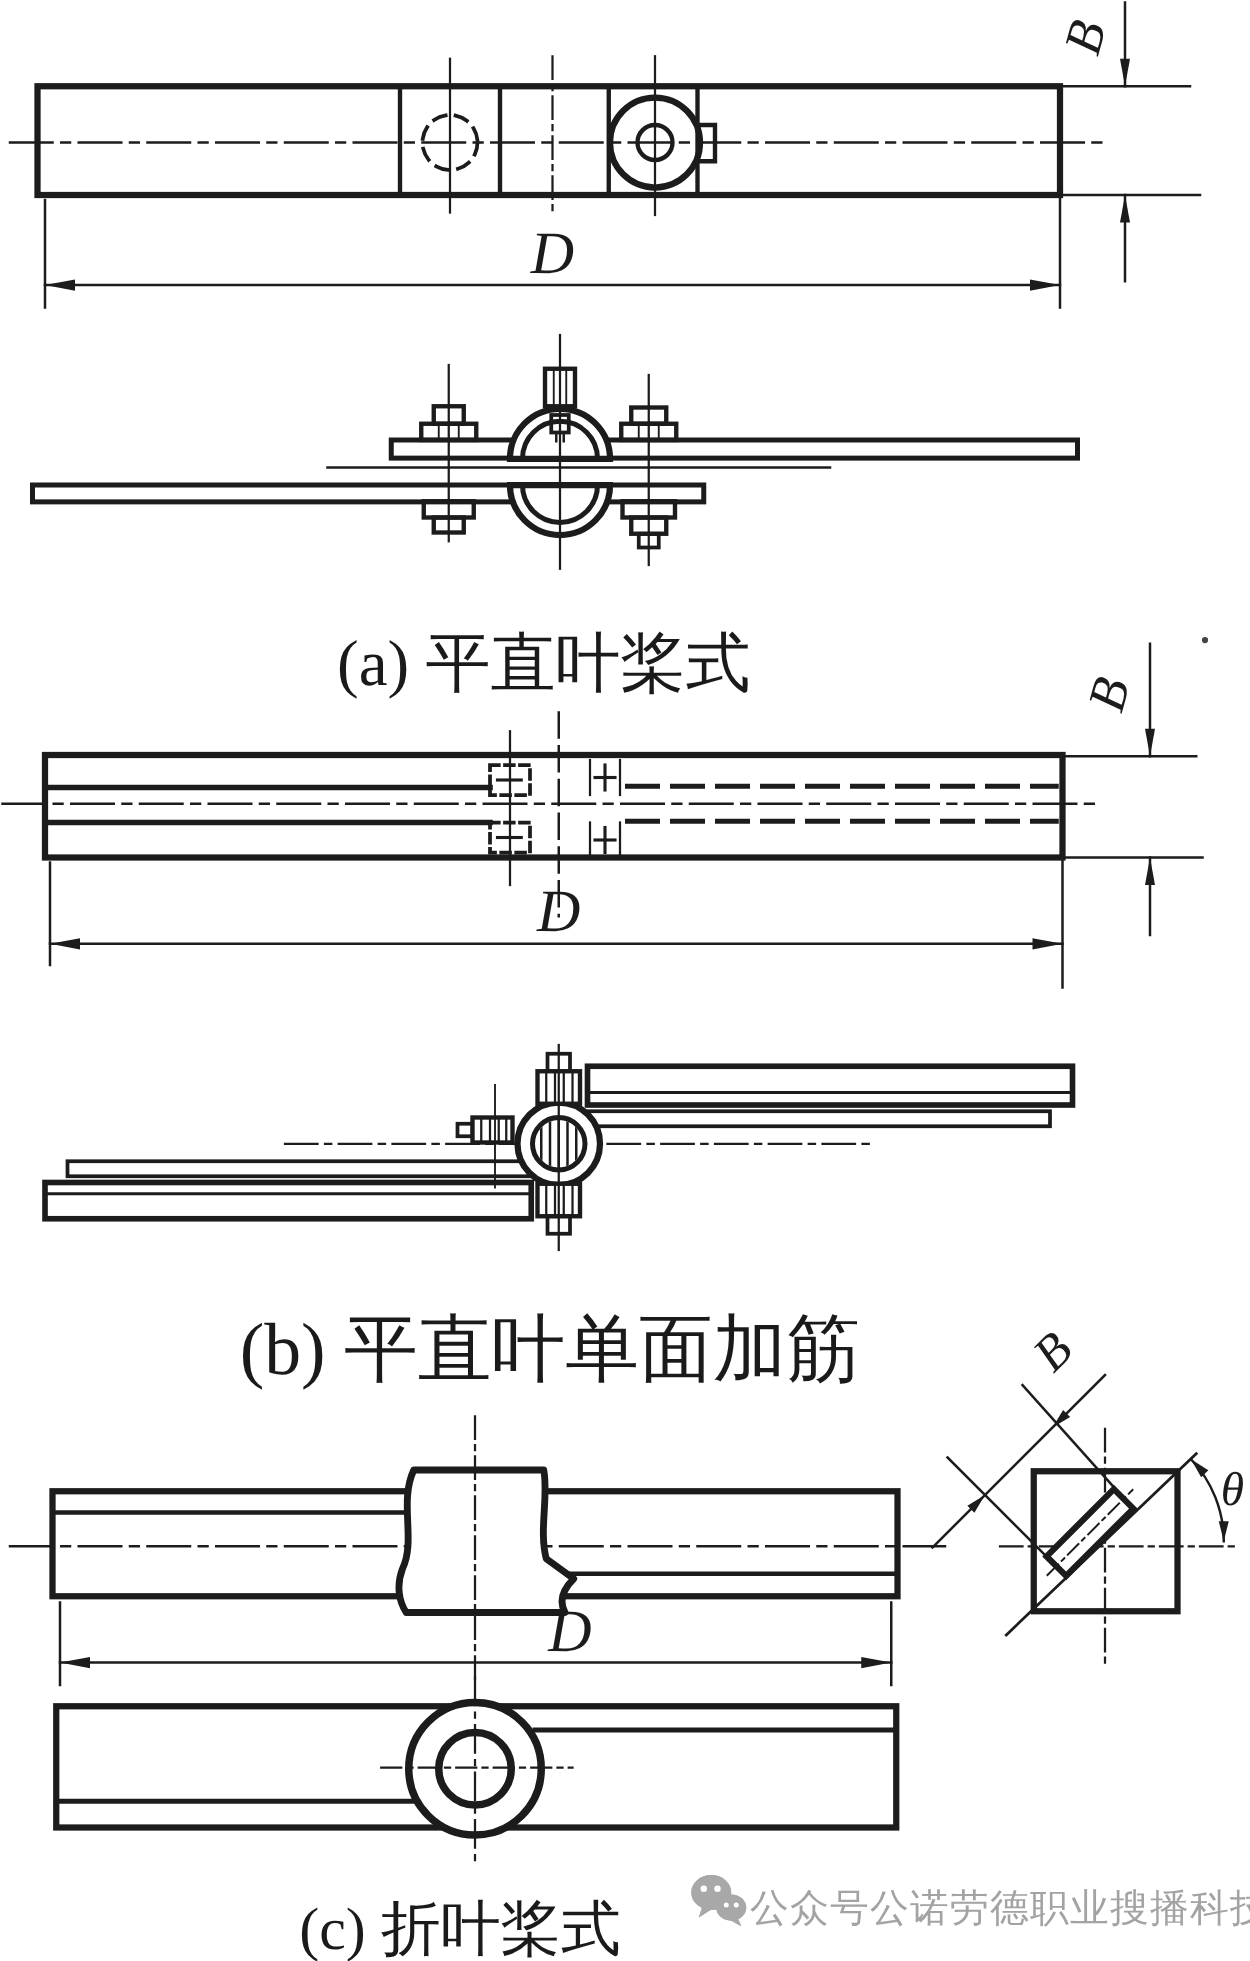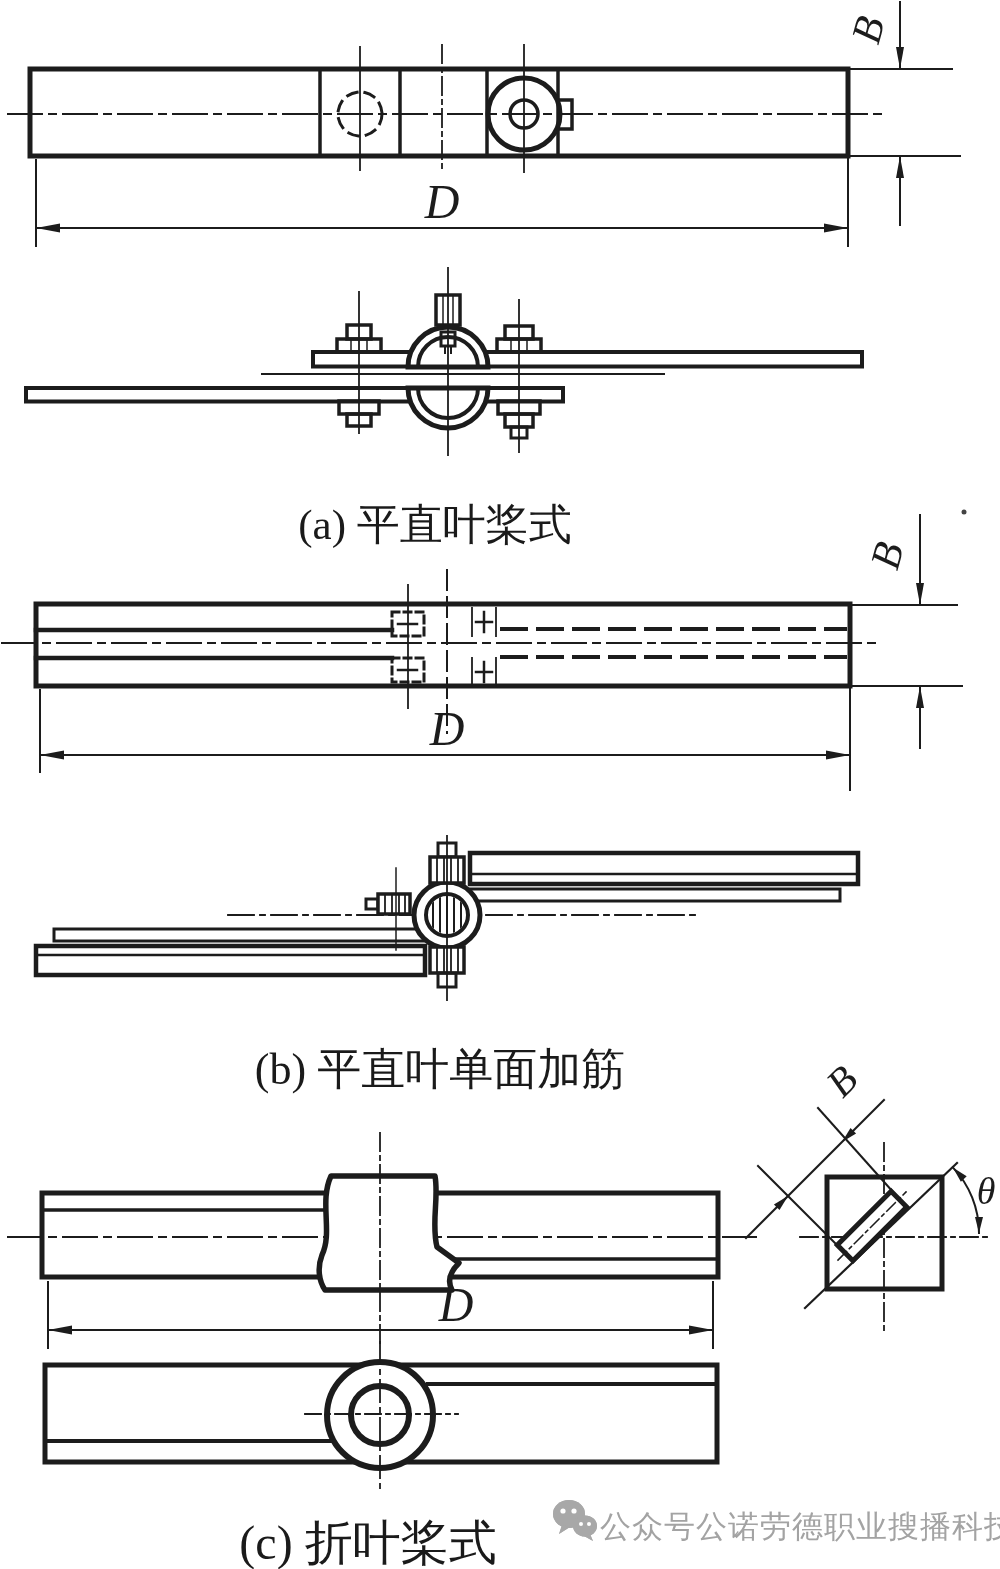--- a/index.html
+++ b/index.html
@@ -5,22 +5,22 @@
   html,body{margin:0;padding:0;background:#ffffff;}
   .stage{position:relative;width:1000px;height:1569px;background:#ffffff;overflow:hidden;
          font-family:"Liberation Serif","DejaVu Serif",serif;}
   .stage svg{position:absolute;left:0;top:0;}
   .ln{stroke:#1c1c1c;fill:none;stroke-linecap:square;}
   .fw{fill:#ffffff;}
   .fl{fill:#1c1c1c;stroke:none;}
   .dimtext{font-family:"Liberation Serif","DejaVu Serif",serif;font-style:italic;fill:#1c1c1c;}
   .caption{position:absolute;text-align:center;color:#1a1a1a;
            font-family:"Liberation Serif","DejaVu Serif",serif;white-space:nowrap;}
-  .cap-a{left:185px;top:496px;width:500px;font-size:43px;}
-  .cap-b{left:165px;top:1040px;width:550px;font-size:44px;}
+  .cap-a{left:185px;top:496px;width:500px;font-size:52px;}
+  .cap-b{left:165px;top:1040px;width:550px;font-size:59px;}
   .cap-c{left:118px;top:1511px;width:500px;font-size:48px;}
   .watermark{position:absolute;left:552px;top:1498px;width:440px;height:58px;color:#a3a3a3;}
   .wm-text{position:absolute;left:48px;top:8px;font-size:31px;letter-spacing:1px;
            font-family:"Liberation Sans","DejaVu Sans",sans-serif;color:#a3a3a3;white-space:nowrap;}
   .wm-ic1{position:absolute;left:0;top:6px;}
   .wm-ic2{position:absolute;left:88px;top:9px;opacity:.85;}
 </style>
 </head>
 <body>
 

